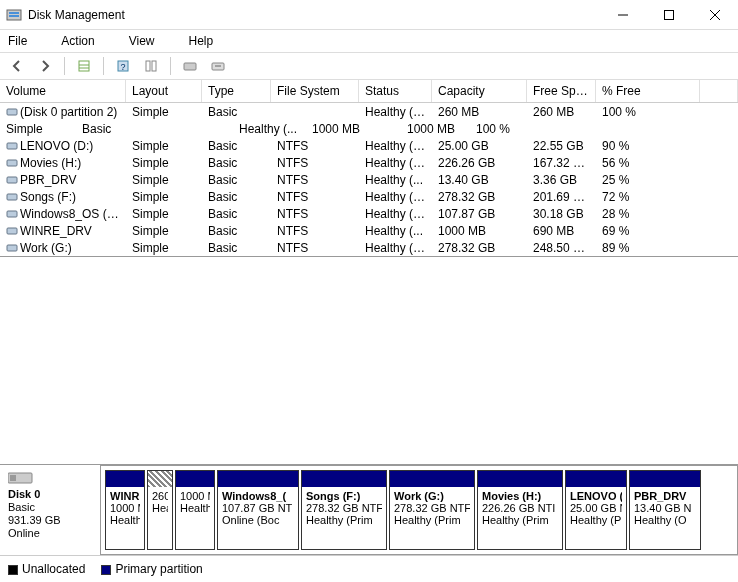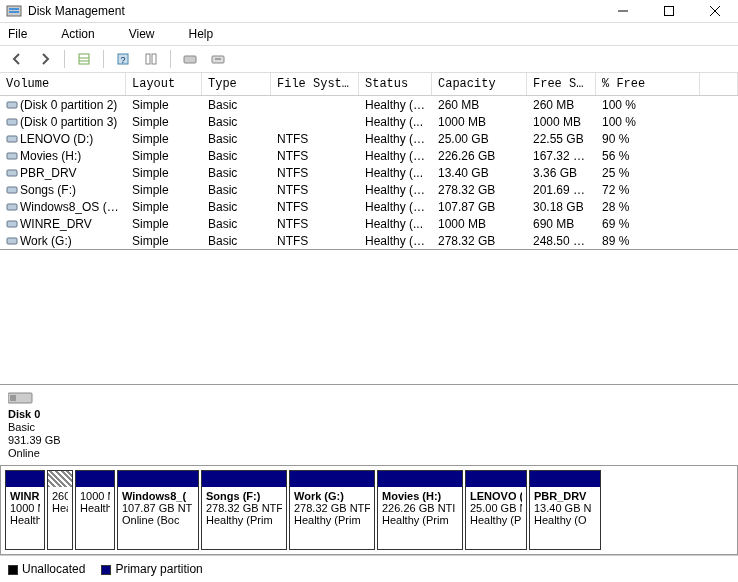--- a/index.html
+++ b/index.html
@@ -1,48 +1,48 @@
 <!DOCTYPE html>
 <html><head>
 <meta charset="utf-8">
 <style>
   * { box-sizing: border-box; margin: 0; padding: 0; }
   body { font-family: "Segoe UI", Tahoma, sans-serif; font-size: 12px; color: #000; background: #fff; width: 738px; height: 582px; overflow: hidden; display: flex; flex-direction: column; }
-  .titlebar { display: flex; align-items: center; height: 23px; padding: 0 0 0 6px; border-bottom: 1px solid #ddd; }
+  .titlebar { display: flex; align-items: center; height: 30px; padding: 0 0 0 6px; border-bottom: 1px solid #ddd; }
   .titlebar .app-icon { width: 16px; height: 16px; margin-right: 6px; display: flex; align-items: center; justify-content: center; }
   .titlebar .title { flex: 1; font-size: 12px; }
   .win-btns { display: flex; }
   .win-btn { width: 46px; height: 30px; display: flex; align-items: center; justify-content: center; cursor: default; }
   .menubar { display: flex; padding: 2px 4px; gap: 26px; font-size: 12px; }
   .menubar .menu { padding: 2px 4px; cursor: default; }
   .toolbar { display: flex; align-items: center; padding: 2px 6px; gap: 6px; border-top: 1px solid #ddd; border-bottom: 1px solid #ddd; height: 28px; }
   .tb-btn { width: 22px; height: 22px; display: flex; align-items: center; justify-content: center; border: 1px solid transparent; }
   .tb-sep { width: 1px; height: 18px; background: #ccc; margin: 0 2px; }
 
   .vol-list { flex: 0 0 auto; overflow: hidden; }
-  .vol-header { display: flex; border-bottom: 1px solid #ccc; background: #fff; font-family: Liberation Mono, monospace; }
+  .vol-header { display: flex; border-bottom: 1px solid #ccc; background: #fff; }
   .vol-header .col { border-right: 1px solid #e0e0e0; padding: 4px 6px; font-size: 12px; white-space: nowrap; overflow: hidden; text-overflow: ellipsis; background: #fff; }
   .vol-rows { }
   .vol-row { display: flex; height: 17px; align-items: center; }
   .vol-row .cell { padding: 0 6px; white-space: nowrap; overflow: hidden; text-overflow: ellipsis; font-size: 12px; }
   .vol-row .vol-icon { width: 12px; height: 12px; margin-right: 2px; display: inline-block; vertical-align: middle; }
   .col-volume { width: 126px; }
   .col-layout { width: 76px; }
   .col-type { width: 69px; }
   .col-fs { width: 88px; }
   .col-status { width: 73px; }
   .col-capacity { width: 95px; }
   .col-free { width: 69px; }
   .col-pctfree { width: 104px; }
   .col-extra { flex: 1; }
 
   .spacer { flex: 1; border-top: 1px solid #999; border-bottom: 1px solid #999; min-height: 10px; }
 
   .graphical { background: #fff; border-top: 0; }
-  .disk-row { display: flex; border-bottom: 0; flex-direction: column; }
+  .disk-row { display: flex; border-bottom: 0; }
   .disk-label { width: 100px; padding: 6px 8px; font-size: 11px; display: flex; flex-direction: column; justify-content: flex-start; gap: 1px; }
   .disk-label .disk-icon { width: 26px; height: 14px; margin-bottom: 2px; }
   .disk-name { font-weight: bold; }
   .disk-parts { flex: 1; display: flex; padding: 4px; gap: 0; border: 1px solid #999; }
   .part { border: 1px solid #333; display: flex; flex-direction: column; font-size: 11px; overflow: hidden; min-height: 80px; }
   .part + .part { margin-left: 2px; }
   .part-hdr { height: 16px; background: #000080; flex-shrink: 0; }
   .part-body { padding: 3px 4px; flex: 1; overflow: hidden; }
   .part-name { font-weight: bold; white-space: nowrap; overflow: hidden; }
   .part-size, .part-status { white-space: nowrap; overflow: hidden; }
@@ -156,23 +156,20 @@
             </svg></span>(Disk 0 partition 2)</div>
         <div class="cell col-layout">Simple</div>
         <div class="cell col-type">Basic</div>
         <div class="cell col-fs"></div>
         <div class="cell col-status">Healthy (E...</div>
         <div class="cell col-capacity">260 MB</div>
         <div class="cell col-free">260 MB</div>
         <div class="cell col-pctfree">100 %</div>
       </div>
       <div class="vol-row">
-        <div class="cell col-volume"><span class="vol-icon"><svg width="12" height="12">
-              <rect x="1" y="3" width="10" height="6" rx="1" fill="#bcd" stroke="#678"></rect>
-            </svg></span>(Disk 0 partition 3)</div>
         <div class="cell col-layout">Simple</div>
         <div class="cell col-type">Basic</div>
         <div class="cell col-fs"></div>
         <div class="cell col-status">Healthy (...</div>
         <div class="cell col-capacity">1000 MB</div>
         <div class="cell col-free">1000 MB</div>
         <div class="cell col-pctfree">100 %</div>
       </div>
       <div class="vol-row">
         <div class="cell col-volume"><span class="vol-icon"><svg width="12" height="12">

